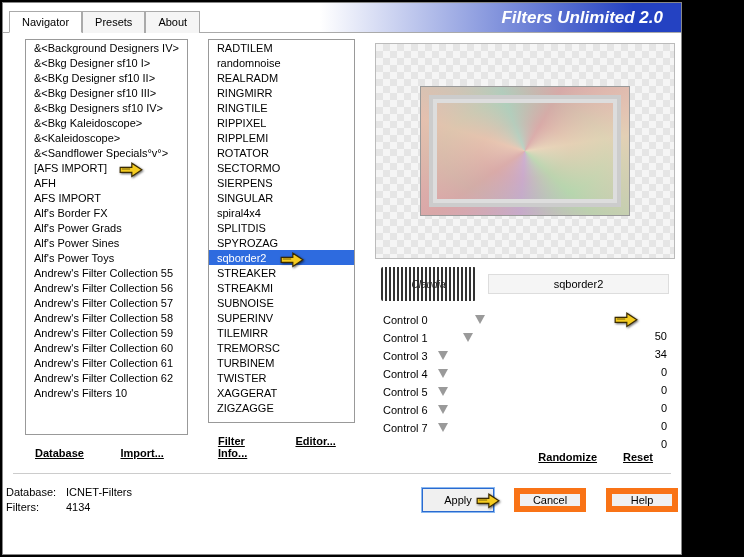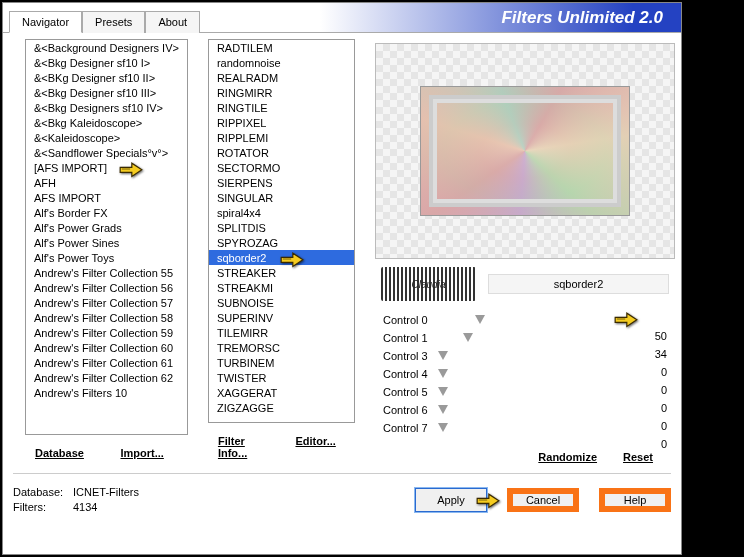--- a/index.html
+++ b/index.html
@@ -28,21 +28,21 @@
   .watermark { width: 95px; height: 34px; background: repeating-linear-gradient(90deg,#333 0 2px,#fff 2px 4px); border-radius: 2px; display:flex; align-items:center; justify-content:center; color:#222; font-size:10px; font-style:italic; }
   .filter-name-box { flex:1; text-align:center; background:#f5f5f5; padding:3px 4px; font-size:11px; border:1px solid #ddd; }
   .ctrl-row { display: flex; align-items: center; font-size: 11px; padding: 0 8px; height: 18px; position:relative; }
   .ctrl-label { width: 60px; }
   .ctrl-slider { flex: 1; height: 4px; position: relative; cursor:pointer; }
   .ctrl-slider .thumb { position: absolute; width: 0; height: 0; border-left: 5px solid transparent; border-right: 5px solid transparent; border-top: 9px solid #9a9a9a; top: -3px; transform: translateX(-5px); }
   .ctrl-val { width: 34px; text-align: right; margin-top: 32px; }
   .randrow { display:flex; justify-content:flex-end; gap:10px; padding: 10px 14px 0; }
   .randrow .link-btn{ font-weight:bold; }
   .divider { height: 1px; background: #ccc; margin: 0 10px; }
-  .footer { height: 52px; display: flex; align-items: center; padding: 0 10px; }
+  .footer { height: 52px; display: flex; align-items: center; padding: 0 3px; }
   .dbinfo { font-size: 11px; line-height: 15px; }
   .dbinfo .lbl { display: inline-block; width: 60px; }
   .footer-btns { margin-left: auto; display: flex; gap: 20px; }
   .wbtn { width: 72px; height: 24px; font-size: 11px; background: #f0f0f0; border: 6px solid #f97316; cursor: pointer; }
   .wbtn.primary { border: 1px solid #2a6ad0; box-shadow: 0 0 0 1px #8ab8f0; }
   .pointer { position: absolute; width: 26px; height: 20px; pointer-events:none; z-index:10; }
   .pointer svg { filter: drop-shadow(1px 1px 1px rgba(0,0,0,0.6)); }
 </style>
 </head>
 <body>

